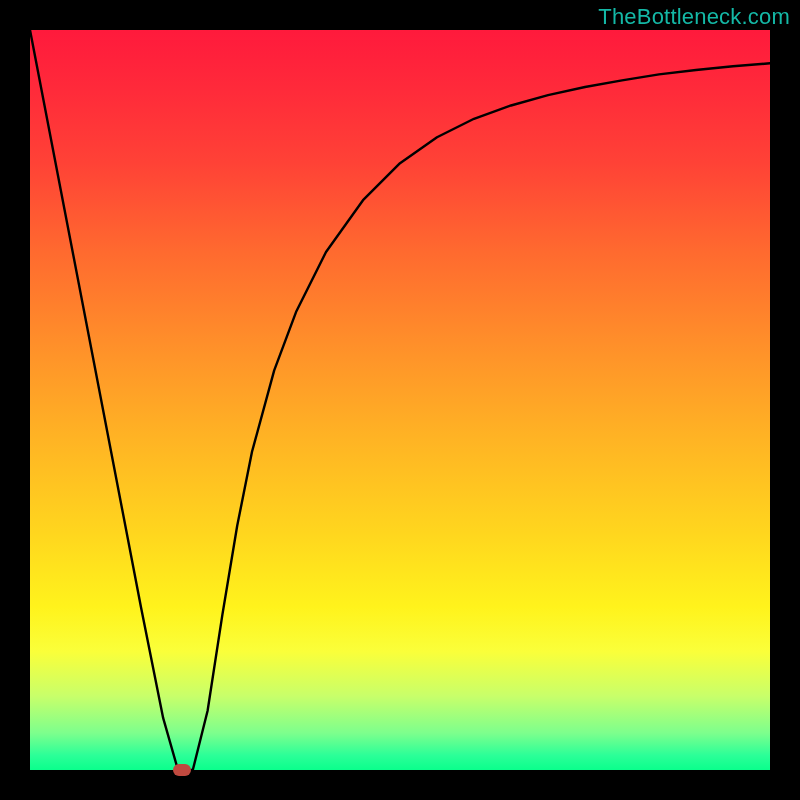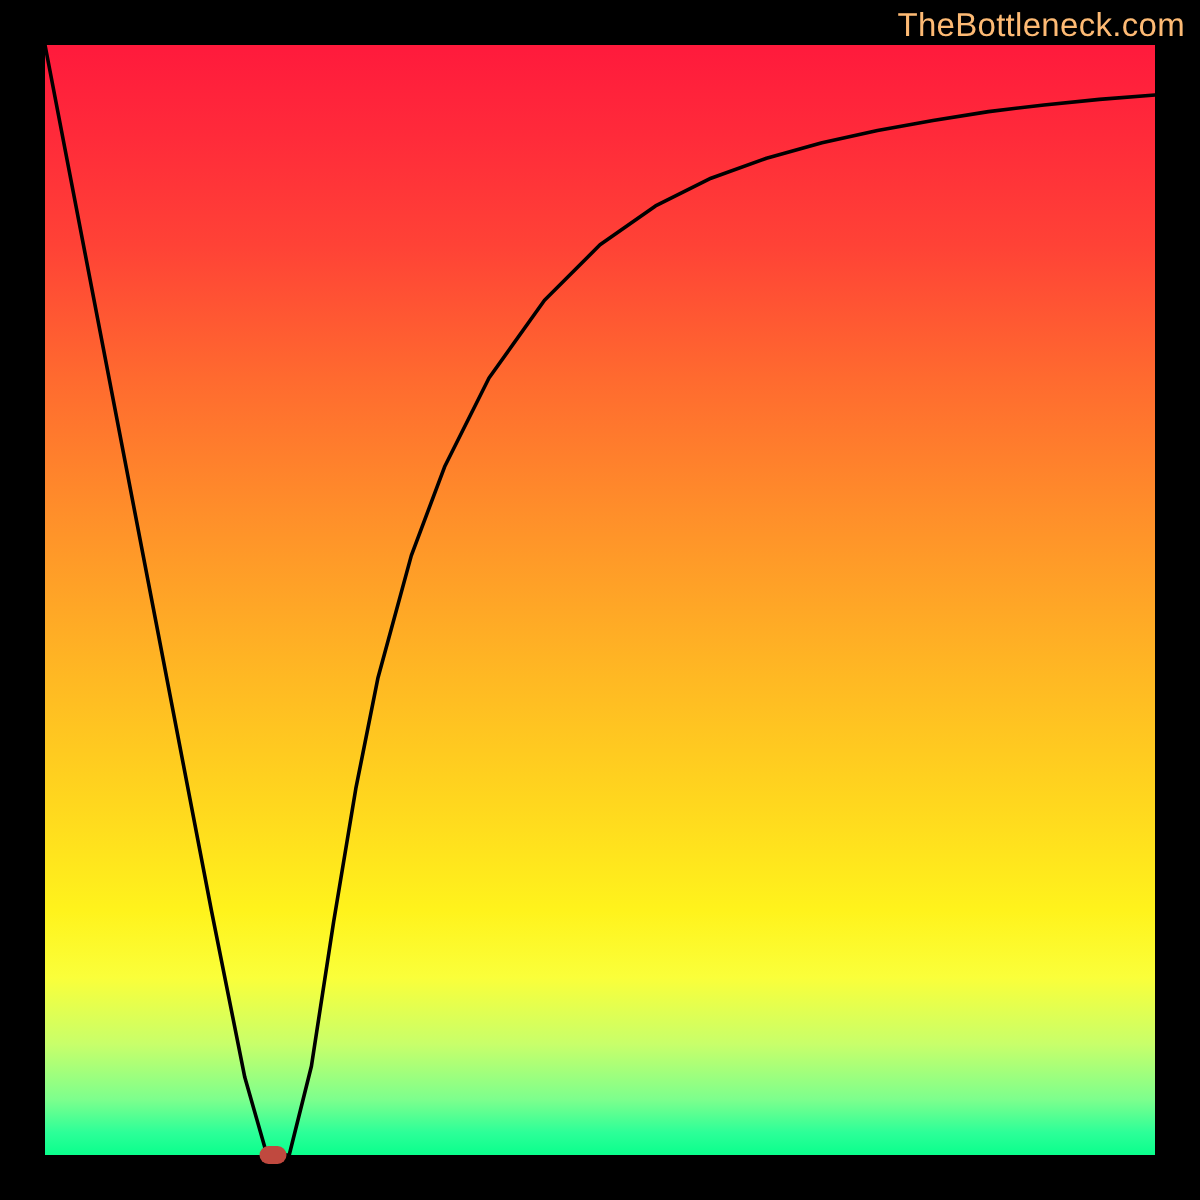--- a/index.html
+++ b/index.html
@@ -36,21 +36,21 @@
       #c8ff6a 90%,
       #7dff8d 95%,
       #2cff98 98%,
       #0aff8c 100%
     );
   }
   .watermark {
     position: absolute;
     top: 4px;
     right: 10px;
-    color: #fdba74;
+    color: #14b8a6;
     font-size: 22px;
     font-weight: 500;
     letter-spacing: 0.2px;
     user-select: none;
   }
   .marker {
     position: absolute;
     width: 18px;
     height: 12px;
     border-radius: 6px;

